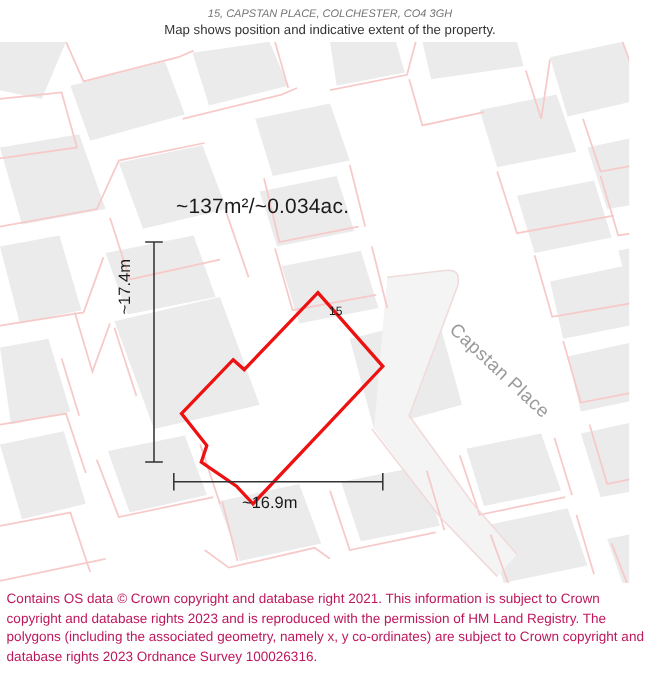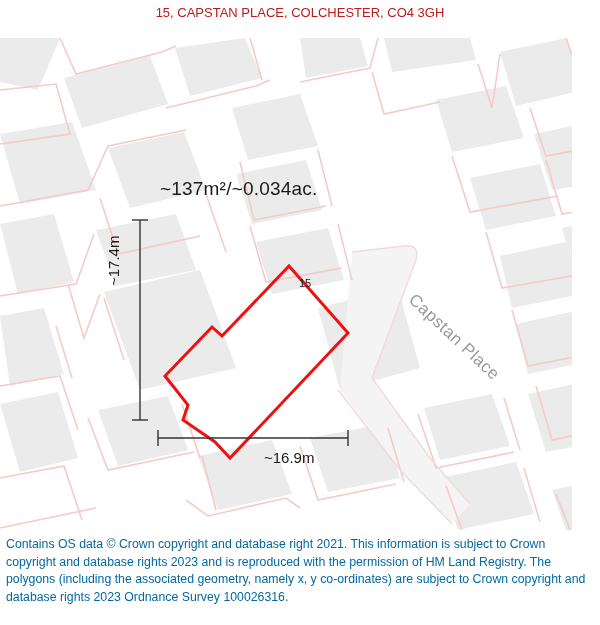--- a/index.html
+++ b/index.html
@@ -25,23 +25,24 @@
     position: absolute;
     top: 0;
     left: 0;
     width: 600px;
     height: 36px;
     text-align: center;
     padding-top: 5px;
     box-sizing: border-box;
   }
   .header .title {
-    font-size: 13px;
-    color: #b91c1c;
+    font-size: 10px;
+    color: #737373;
     line-height: 15px;
+    font-style: italic;
   }
   .header .subtitle {
     font-size: 12px;
     color: #333333;
     line-height: 15px;
   }
   
   .map {
     position: absolute;
     top: 38px;
@@ -70,21 +71,20 @@
   .plot-number {
     font-size: 11px;
     left: 299px;
     top: 239px;
     font-weight: normal;
   }
   .dim-bottom {
     font-size: 15px;
     left: 220px;
     top: 411px;
-    margin-left: 44px;
   }
   .dim-left {
     font-size: 15px;
     left: 105px;
     top: 248px;
     transform: rotate(-90deg);
     transform-origin: left top;
   }
   .street-label {
     font-size: 17px;
@@ -98,30 +98,31 @@
   
   .footer {
     position: absolute;
     top: 536px;
     left: 0;
     width: 600px;
     padding: 0 6px;
     box-sizing: border-box;
     font-size: 12.3px;
     line-height: 17.5px;
-    color: #0369a1;
+    color: #be185d;
   }
 </style>
 </head>
 <body>
 
 <div id="page">
 
   <div class="header">
     <div class="title">15, CAPSTAN PLACE, COLCHESTER, CO4 3GH</div>
+    <div class="subtitle">Map shows position and indicative extent of the property.</div>
   </div>
 
   <div class="map">
     <svg width="600" height="492" viewBox="0 0 600 492" xmlns="http://www.w3.org/2000/svg">
 
       <g fill="#ebebeb" stroke="none">
         <polygon points="0,0 60,0 38,52 0,44"></polygon>
         <polygon points="64,40 150,18 168,66 82,90"></polygon>
         <polygon points="175,10 245,0 262,40 190,58"></polygon>
         <polygon points="300,0 360,0 368,28 306,40"></polygon>

